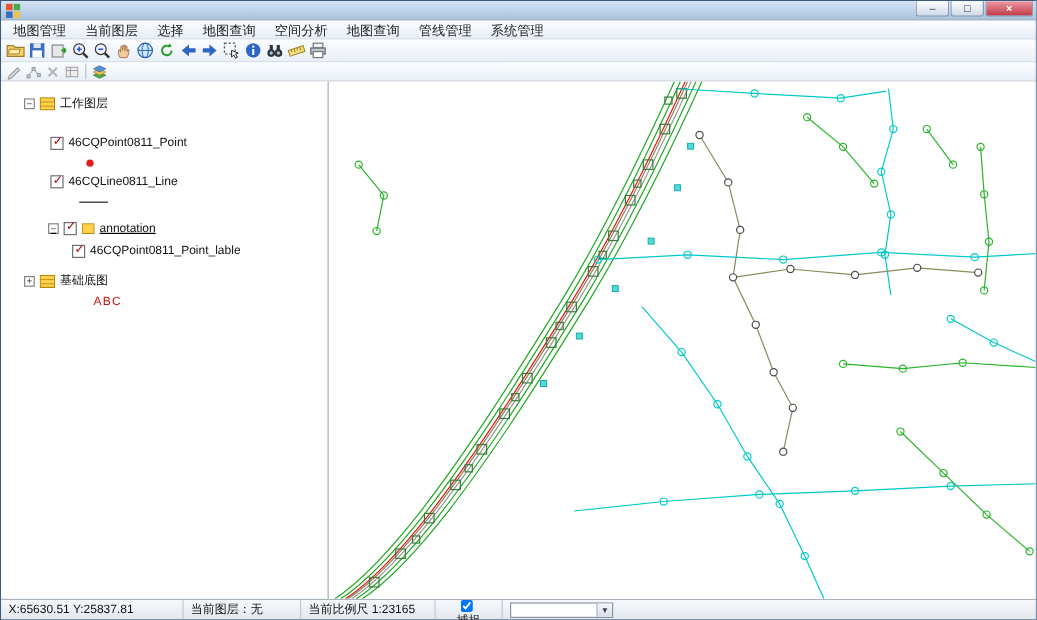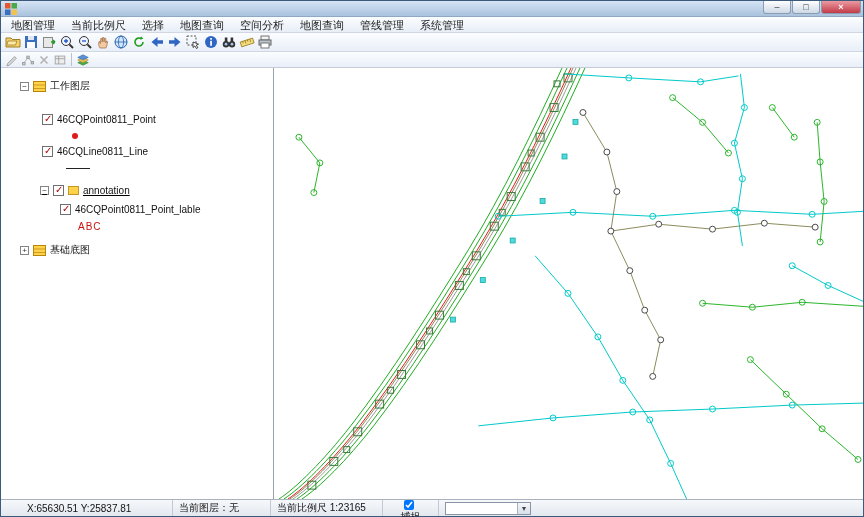--- a/index.html
+++ b/index.html
@@ -47,21 +47,21 @@
   .tlabel { color: #111; white-space: nowrap; }
   .legend-dot { width: 6px; height: 6px; border-radius: 50%; background: #e01b1b; }
   .legend-line { width: 24px; height: 0; border-top: 1.5px solid #222; }
   .legend-abc { color: #cc1111; font-size: 10px; letter-spacing: 1px; }
 
   .mapwrap { flex: 1; position: relative; background: #fff; }
   .mapwrap svg { display: block; }
 
   
   .statusbar { height: 17px; background: linear-gradient(#f6f8fb,#e3e8ef); border-top: 1px solid #aab2bd;
-    display: flex; align-items: center; font-size: 10px; color: #111; padding-left: 20px; }
+    display: flex; align-items: center; font-size: 10px; color: #111; }
   .seg { height: 100%; display: flex; align-items: center; padding: 0 6px; border-right: 1px solid #c3c9d2; white-space: nowrap; }
   .seg.coords { width: 152px; }
   .seg.layer { width: 98px; }
   .seg.scale { width: 112px; text-align: right; }
   .seg.snap { width: 56px; flex-direction: column; }
   .snapbox { width: 10px; height: 10px; margin-right: 3px; }
   .combo { width: 86px; height: 13px; background: #fff; border: 1px solid #8a96a5; display: flex; margin-left: 6px; }
   .combo .arrow { margin-left: auto; width: 13px; background: linear-gradient(#f4f7fb,#d7dfe9);
     border-left: 1px solid #a8b2bf; font-size: 8px; line-height: 11px; text-align: center; color: #444; }
 </style>
@@ -79,21 +79,21 @@
     </svg>
     <div class="win-controls">
       <div class="win-btn">–</div>
       <div class="win-btn">□</div>
       <div class="win-btn close">×</div>
     </div>
   </div>
 
   <div class="menubar">
     <span class="menu-item">地图管理</span>
-    <span class="menu-item">当前比例尺</span>
+    <span class="menu-item">当前图层</span>
     <span class="menu-item">选择</span>
     <span class="menu-item">地图查询</span>
     <span class="menu-item">空间分析</span>
     <span class="menu-item">地图查询</span>
     <span class="menu-item">管线管理</span>
     <span class="menu-item">系统管理</span>
   </div>
 
   <div class="toolbar">
     <div class="tb">
@@ -266,31 +266,31 @@
         <svg class="layericon" style="width:11px;height:9px;" viewBox="0 0 13 11">
             <rect x="0.5" y="0.5" width="12" height="10" fill="#ffd24a" stroke="#b8860b"></rect>
           </svg>
         <span class="tlabel">annotation</span>
       </div>
 
       <div class="trow" style="padding-left:40px; margin-top:3px;">
         <input type="checkbox" class="cb" checked="true" style="">
         <span class="tlabel">46CQPoint0811_Point_lable</span>
       </div>
-      <div class="trow" style="padding-left:58px; height:14px; margin-top:2px;">
-        <span class="legend-abc">ABC</span>
-      </div>
-
       <div class="trow" style="margin-top:9px;">
         <span class="expander plus"></span>
         <svg class="layericon" viewBox="0 0 13 11">
             <rect x="0.5" y="0.5" width="12" height="10" fill="#ffd24a" stroke="#b8860b"></rect>
             <path d="M0.5,4 H12.5 M0.5,7.5 H12.5" stroke="#b8860b" stroke-width="0.7"></path>
           </svg>
         <span class="tlabel">基础底图</span>
+      </div>
+
+      <div class="trow" style="padding-left:58px; height:14px; margin-top:2px;">
+        <span class="legend-abc">ABC</span>
       </div>
     </div>
 
     <div class="mapwrap">
       <svg width="100%" height="100%" viewBox="0 0 591 436" preserveAspectRatio="none">
         <defs>
           <path id="corr" d="M300,0 C272,62 240,128 206,184 C168,246 128,310 88,362 C60,398 34,424 16,436"></path>
         </defs>
         <g fill="none" stroke-width="1">
           <use href="#corr" stroke="#1faa1f" transform="translate(-11,0)"></use>

